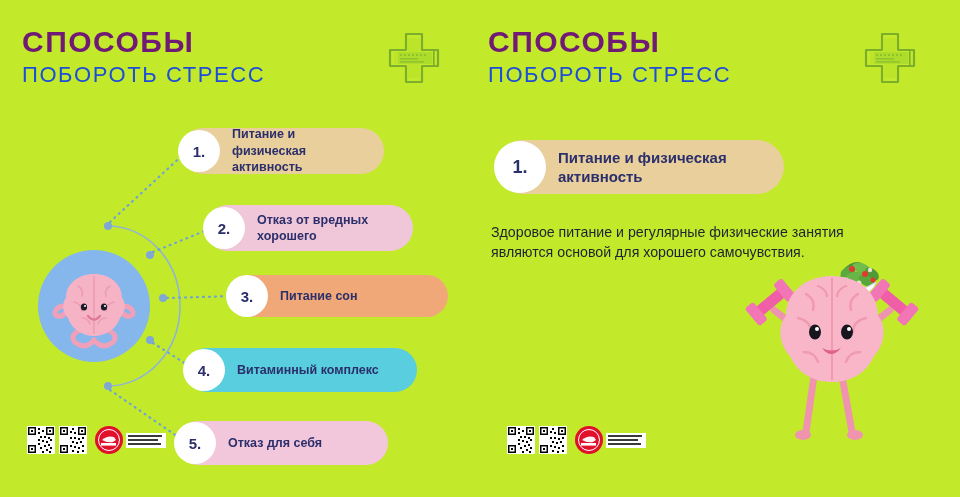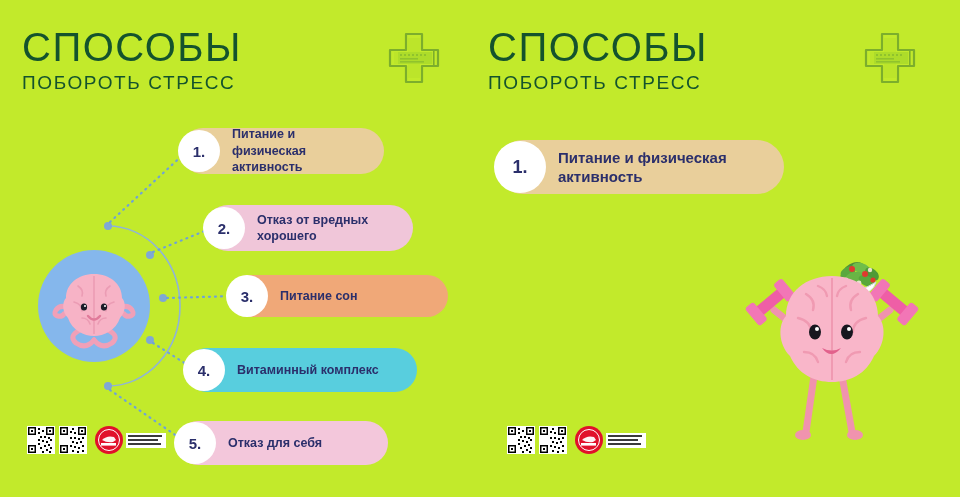--- a/index.html
+++ b/index.html
@@ -16,25 +16,25 @@
   }
   .panel { position: absolute; top: 0; height: 497px; }
   .panel-left  { left: 0;   width: 470px; }
   .panel-right { left: 470px; width: 490px; }
 
   
   .hdr { position: absolute; }
   .hdr-l { left: 22px; top: 26px; }
   .hdr-r { left: 18px; top: 26px; }
   .hdr-title {
-    font-size: 40px; font-weight: normal; color: #14532d;
+    font-size: 30px; font-weight: bold; color: #701a75;
     letter-spacing: 1.5px; line-height: 1.05;
   }
   .hdr-sub {
-    font-size: 19px; color: #14532d; letter-spacing: 1.6px;
+    font-size: 22px; color: #1d4ed8; letter-spacing: 1.6px;
     line-height: 1.2; margin-top: 4px;
   }
 
   
   .cross-logo { position: absolute; width: 56px; height: 56px; }
   .cl-l { left: 386px; top: 30px; }
   .cl-r { left: 862px; top: 30px; }
 
   
   .brain-circle {
@@ -321,20 +321,21 @@
       </g>
       <rect x="47" y="20" width="1.6" height="16" fill="#7cae2c"></rect>
     </svg>
   </div>
 
   <div class="r-pill">
     <div class="r-pill-num">1.</div>
     <div class="r-pill-txt">Питание и физическая активность</div>
   </div>
 
+  <div class="r-body">Здоровое питание и регулярные физические занятия являются основой для хорошего самочувствия.</div>
 
   <div class="salad">
     <svg width="58" height="46" viewBox="0 0 58 46">
       <g>
         <path d="M14 22 q4 -10 12 -12 q6 -2 10 3" fill="none" stroke="#4f8f3a" stroke-width="3" stroke-linecap="round"></path>
         <ellipse cx="20" cy="18" rx="8" ry="5" fill="#5aa83e" transform="rotate(-25 20 18)"></ellipse>
         <ellipse cx="33" cy="14" rx="9" ry="5" fill="#6fbd4a" transform="rotate(15 33 14)"></ellipse>
         <ellipse cx="44" cy="20" rx="8" ry="5" fill="#4f9a36" transform="rotate(40 44 20)"></ellipse>
         <ellipse cx="27" cy="24" rx="10" ry="6" fill="#69b545" transform="rotate(-10 27 24)"></ellipse>
         <ellipse cx="39" cy="27" rx="9" ry="5" fill="#58a73c" transform="rotate(25 39 27)"></ellipse>

